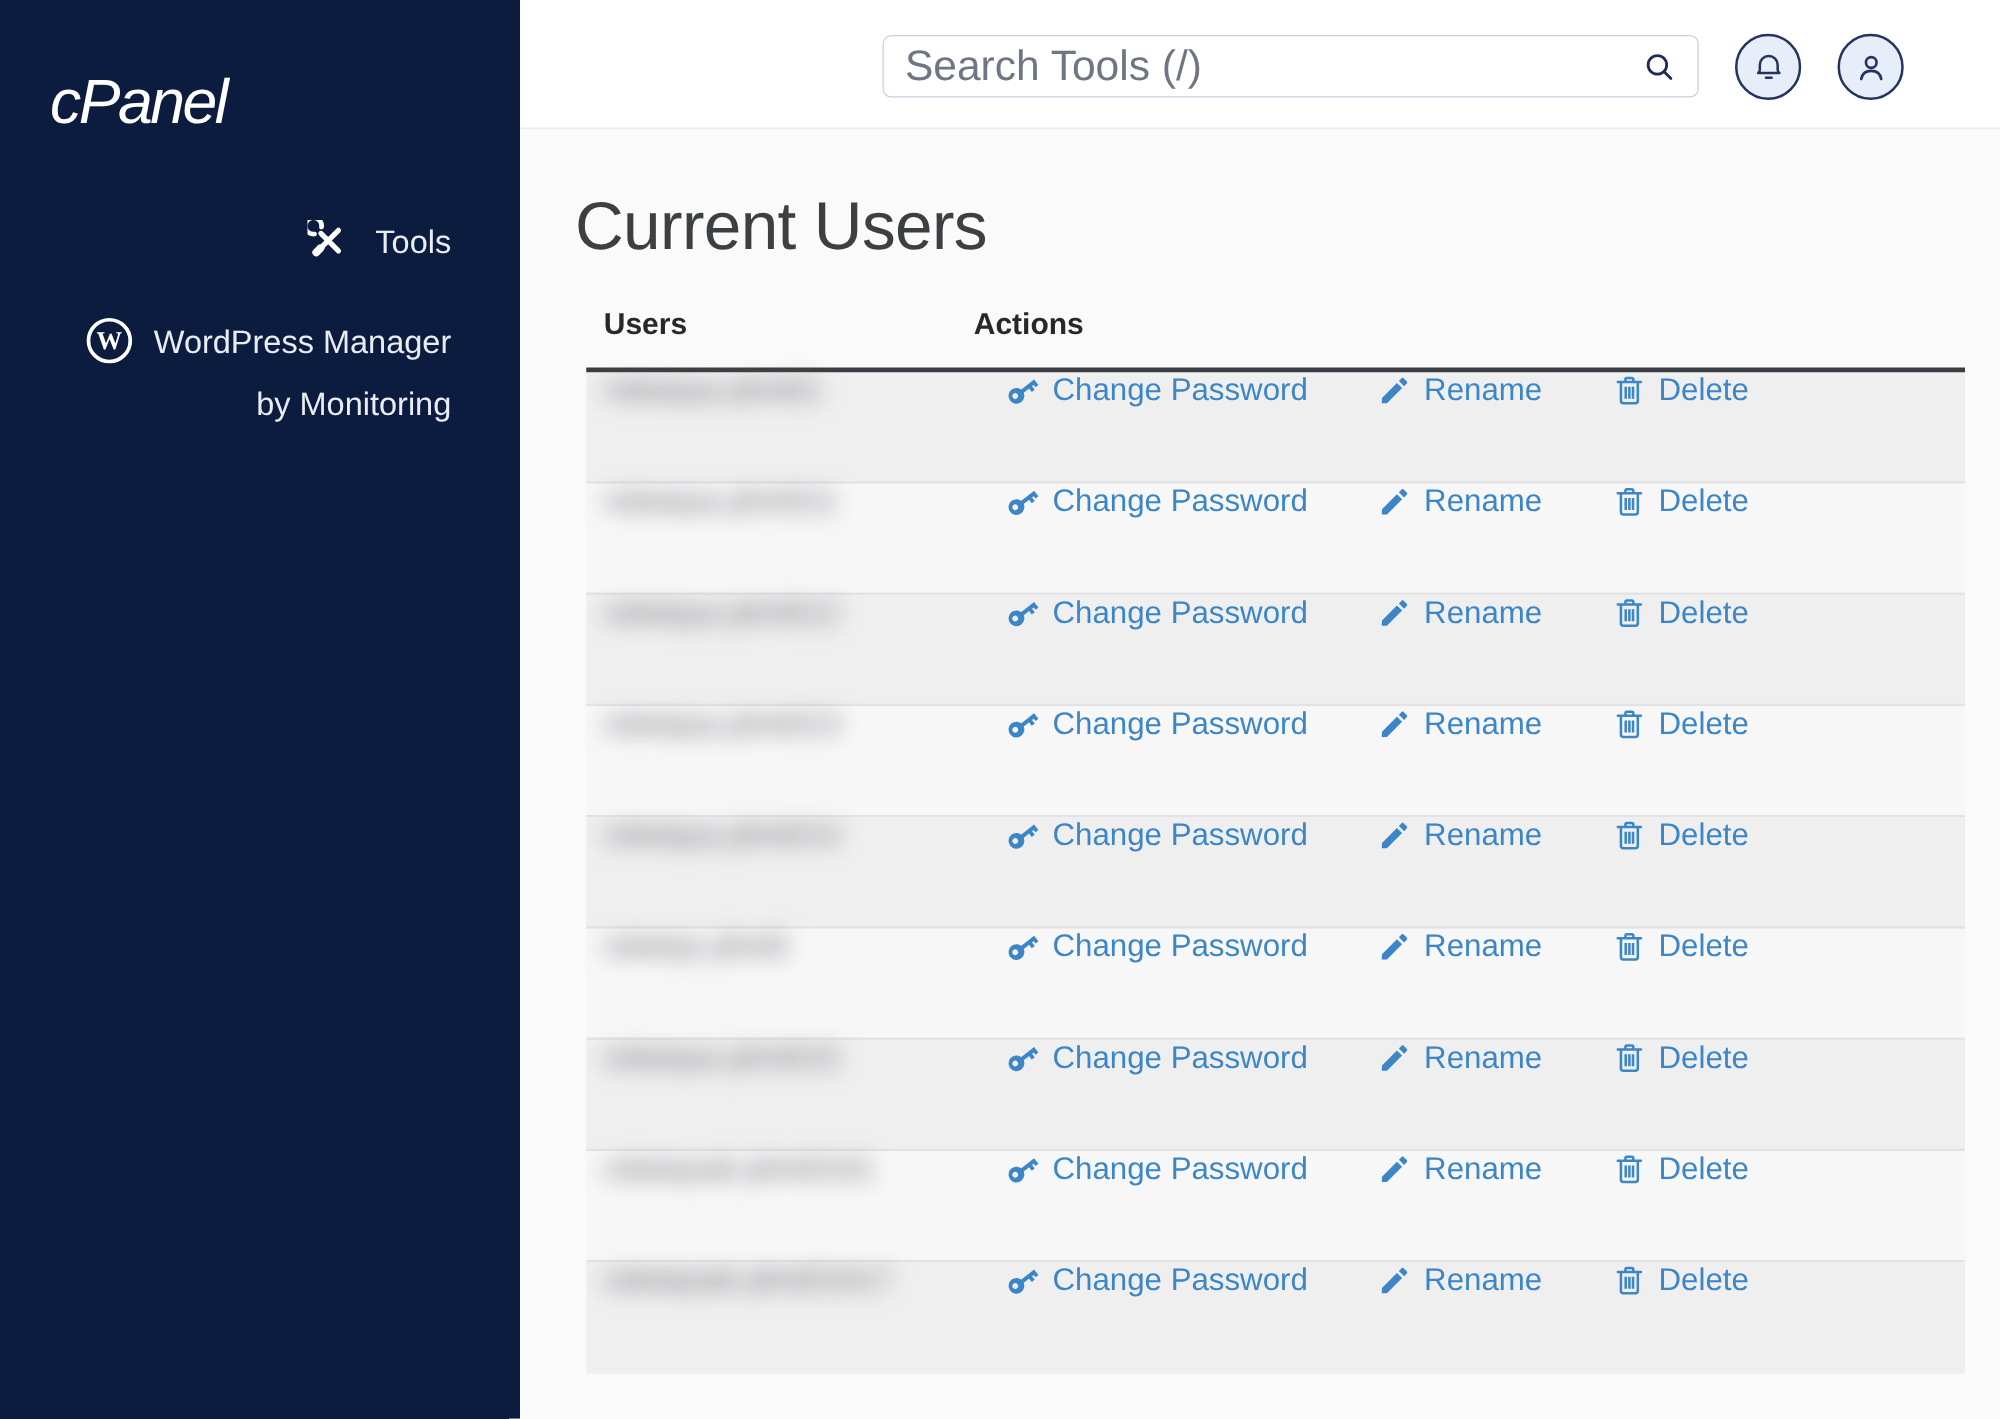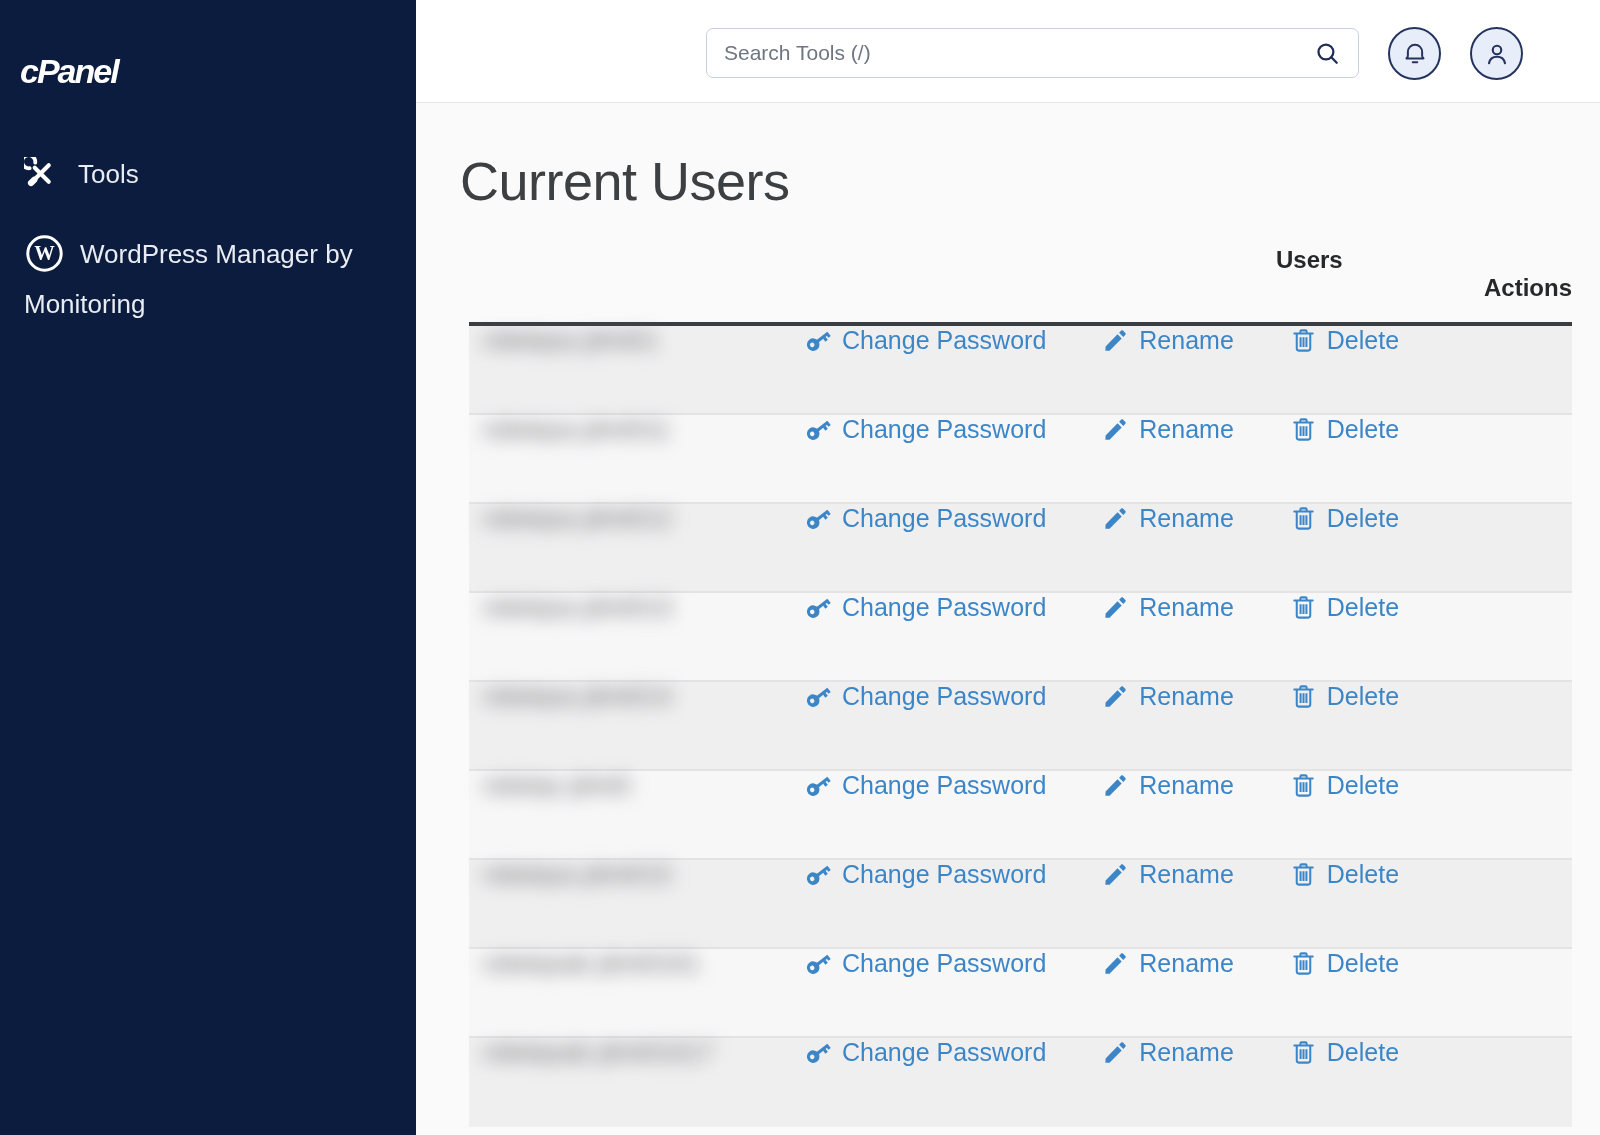--- a/index.html
+++ b/index.html
@@ -23,47 +23,48 @@
   body{
     position:relative;overflow:hidden;background:var(--page-bg);
     font-family:"Liberation Sans",sans-serif;
   }
   
   .sidebar{
     position:absolute;left:0;top:0;width:416px;height:1135px;
     background:var(--sidebar-bg);
   }
   .logo{
-    margin:52px 0 0 20px;
-    font-style:italic;font-weight:700;font-size:34px;letter-spacing:-2px;
+    margin:52px 0 0 40px;
+    font-style:italic;font-weight:400;font-size:50px;letter-spacing:-2px;
     color:#ffffff;
   }
   .nav{margin-top:58px}
   .nav-item{
-    padding:0 55px 0 24px;margin-bottom:30px;
+    padding:0 55px 0 53px;margin-bottom:30px;
     color:var(--sidebar-text);font-size:26px;line-height:50px;
     cursor:pointer;
+    text-align:right;
   }
   .nav-icon{display:inline-block;vertical-align:middle;margin-top:-5px}
   .nav-icon.tools{width:33px;height:33px;margin-right:21px}
   .nav-icon.sq{width:40px;height:40px;margin-right:15px}
   .nav-icon.wp{width:41px;height:41px;margin-right:15px}
   
   .topbar{
     position:absolute;left:416px;top:0;width:1184px;height:103px;
     background:var(--topbar-bg);border-bottom:1px solid #e8e8ea;
   }
   .search{
     position:absolute;left:290px;top:28px;width:653px;height:50px;
     background:#fff;border:1.5px solid var(--search-border);border-radius:7px;
     display:flex;align-items:center;padding:0 17px;
   }
   .search input{
     flex:1;border:none;outline:none;background:transparent;
-    font-family:"Liberation Sans",sans-serif;font-size:21px;color:#333;
+    font-family:"Liberation Sans",sans-serif;font-size:34px;color:#333;
   }
   .search input::placeholder{color:var(--placeholder);opacity:1}
   .search svg{width:27px;height:27px;flex:none}
   .chip{
     position:absolute;top:27px;width:53px;height:53px;border-radius:50%;
     background:var(--chip-bg);border:2px solid var(--navy-icon);
     display:flex;align-items:center;justify-content:center;cursor:pointer;
   }
   .chip svg{width:30px;height:30px}
   .chip.bell{left:972px}
@@ -76,21 +77,21 @@
   h1.page-title{
     margin:46px 0 0 44px;
     font-size:54px;font-weight:400;letter-spacing:-0.5px;
     color:var(--title-color);
   }
   .utable{margin:28px 0 0 53px;width:1103px}
   .thead{
     display:flex;align-items:flex-end;
     padding:6px 0 20px;
     border-bottom:4px solid var(--table-head-border);
-    font-size:24px;font-weight:700;color:#26282a;flex-direction:column;
+    font-size:24px;font-weight:700;color:#26282a;
   }
   .th-users{width:310px;padding-left:14px}
   .tbody{}
   .trow{
     display:flex;align-items:flex-start;height:89px;
     background:var(--row-light);
     border-bottom:2px solid var(--row-divider);
   }
   .trow:nth-child(odd){background:var(--row-dark)}
   .trow:last-child{border-bottom:none}

